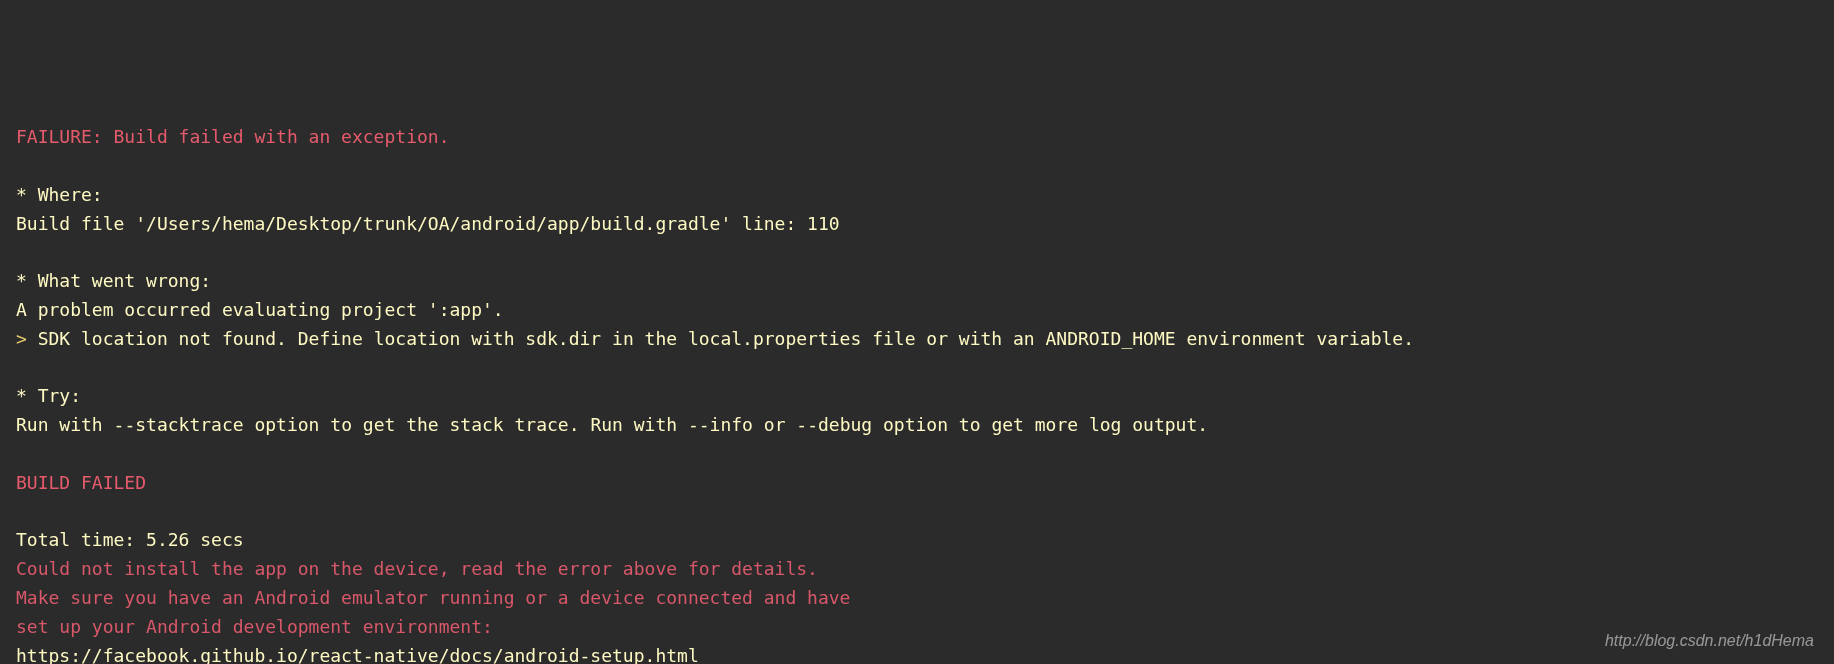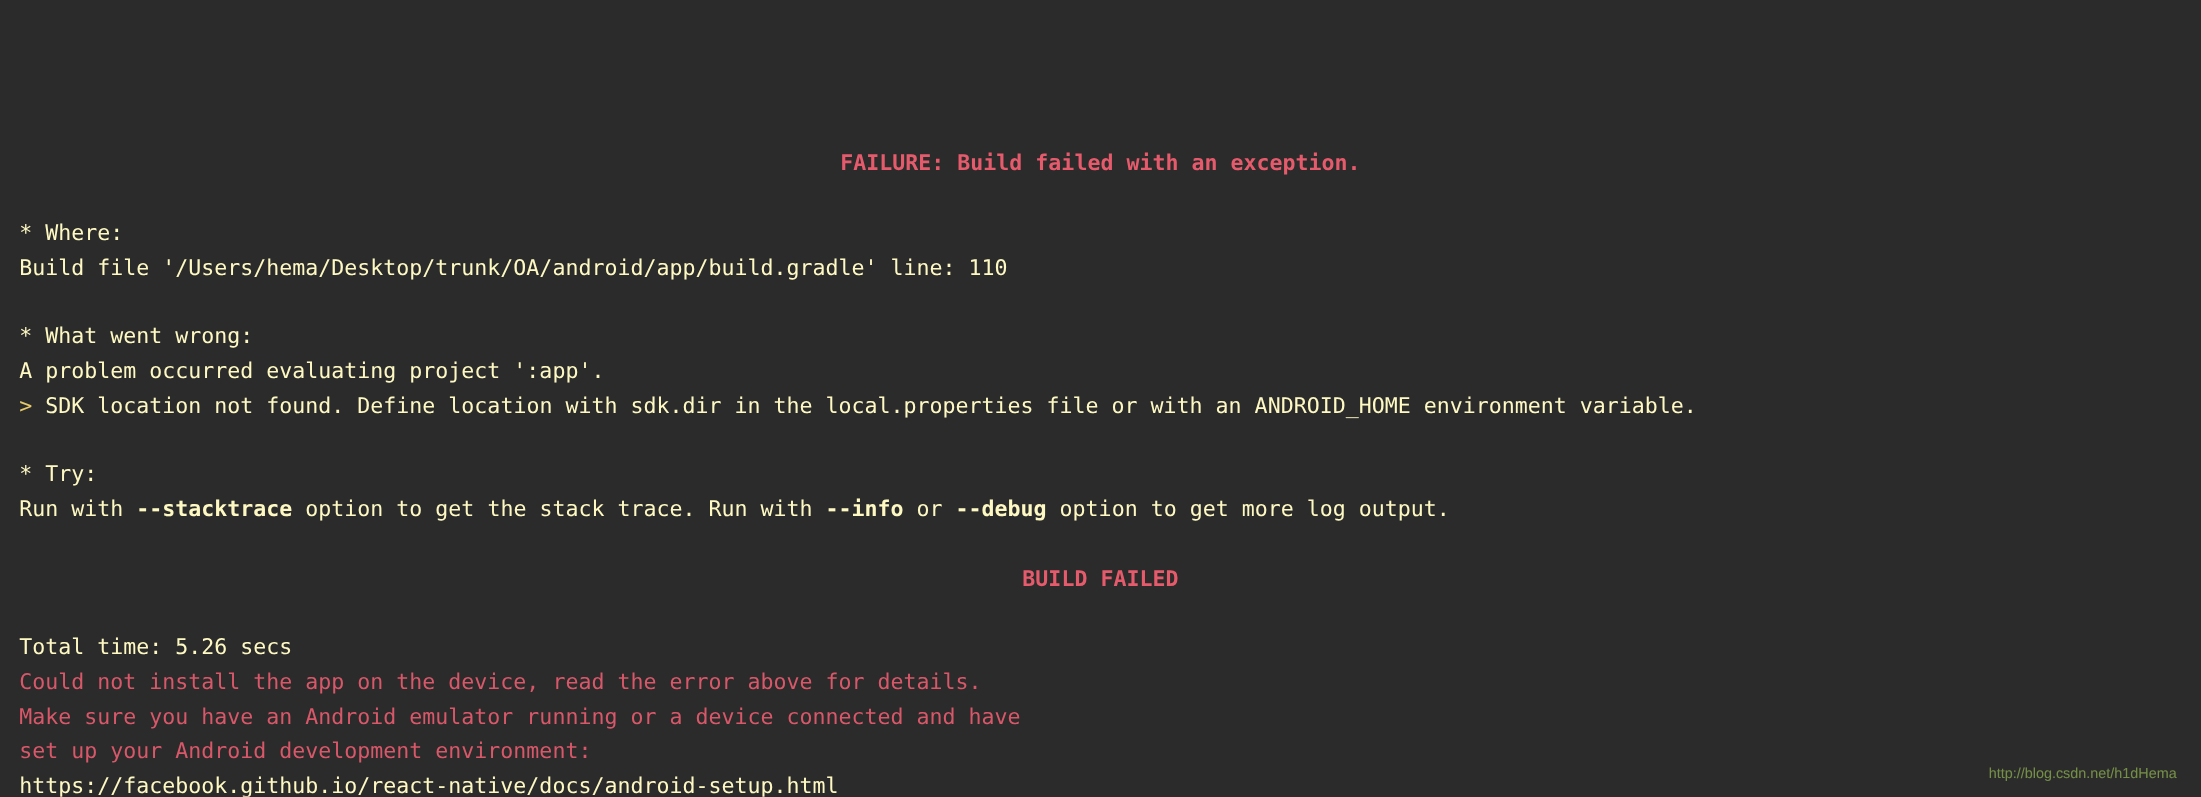--- a/index.html
+++ b/index.html
@@ -30,30 +30,30 @@
     .light-red {
       color: #d8586a;
     }
     .white {
       color: #fef9c3;
     }
     .yellow {
       color: #e6c96b;
     }
     .bold {
-      font-weight: bold;
-      text-align: center;
+      font-weight: normal;
     }
     .watermark {
       position: absolute;
       bottom: 10px;
       right: 20px;
-      color: #bef264;
+      color: #ffffff;
       font-family: 'Arial', sans-serif;
-      font-size: 12px;
+      font-size: 16px;
+      font-style: italic;
       opacity: 0.5;
     }
   </style>
 </head>
 <body>
 
 
 
 <div><span class="line error-red bold">FAILURE: Build failed with an exception.</span><span class="line"></span><span class="line white">* Where:</span><span class="line white">Build file '/Users/hema/Desktop/trunk/OA/android/app/build.gradle' line: 110</span><span class="line"></span><span class="line white">* What went wrong:</span><span class="line white">A problem occurred evaluating project ':app'.</span><span class="line"><span class="yellow">&gt; </span><span class="white">SDK location not found. Define location with sdk.dir in the local.properties file or with an ANDROID_HOME environment variable.</span></span><span class="line"></span><span class="line white">* Try:</span><span class="line"><span class="white">Run with </span><span class="white bold">--stacktrace</span><span class="white"> option to get the stack trace. Run with </span><span class="white bold">--info</span><span class="white"> or </span><span class="white bold">--debug</span><span class="white"> option to get more log output.</span></span><span class="line"></span><span class="line error-red bold">BUILD FAILED</span><span class="line"></span><span class="line white">Total time: 5.26 secs</span><span class="line light-red">Could not install the app on the device, read the error above for details.</span><span class="line light-red">Make sure you have an Android emulator running or a device connected and have</span><span class="line light-red">set up your Android development environment:</span><span class="line white">https://facebook.github.io/react-native/docs/android-setup.html</span></div>
 

